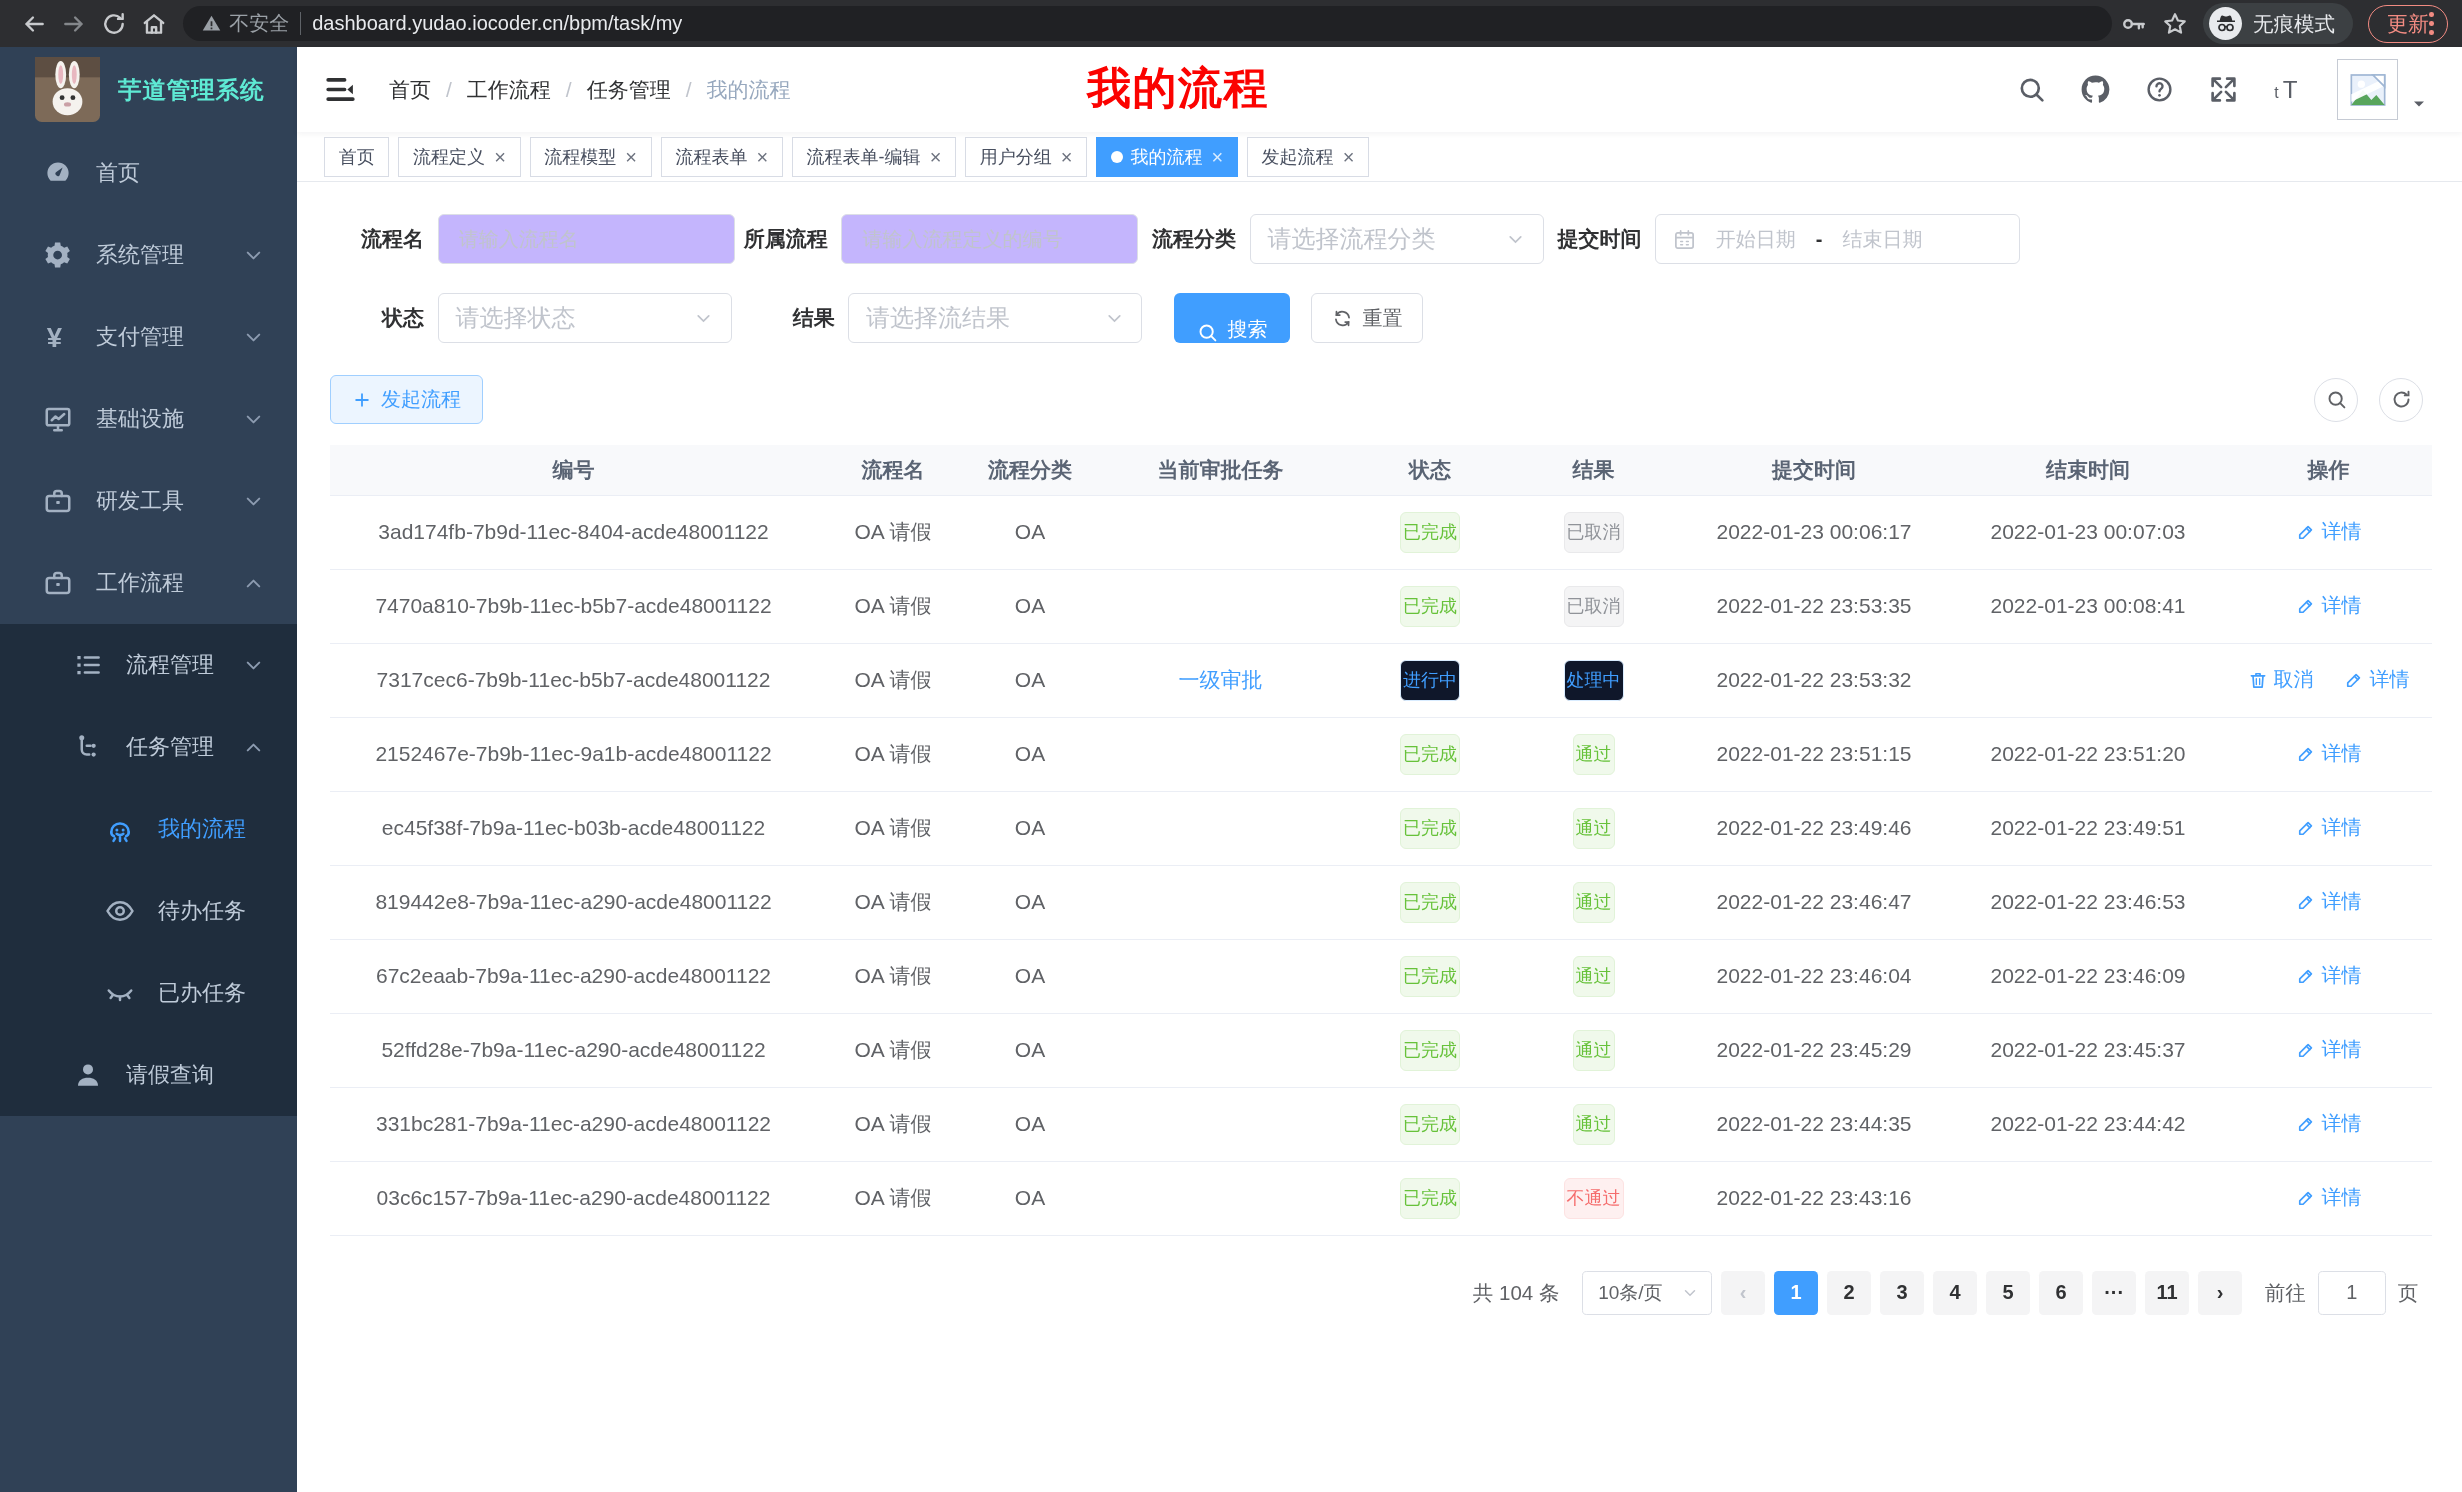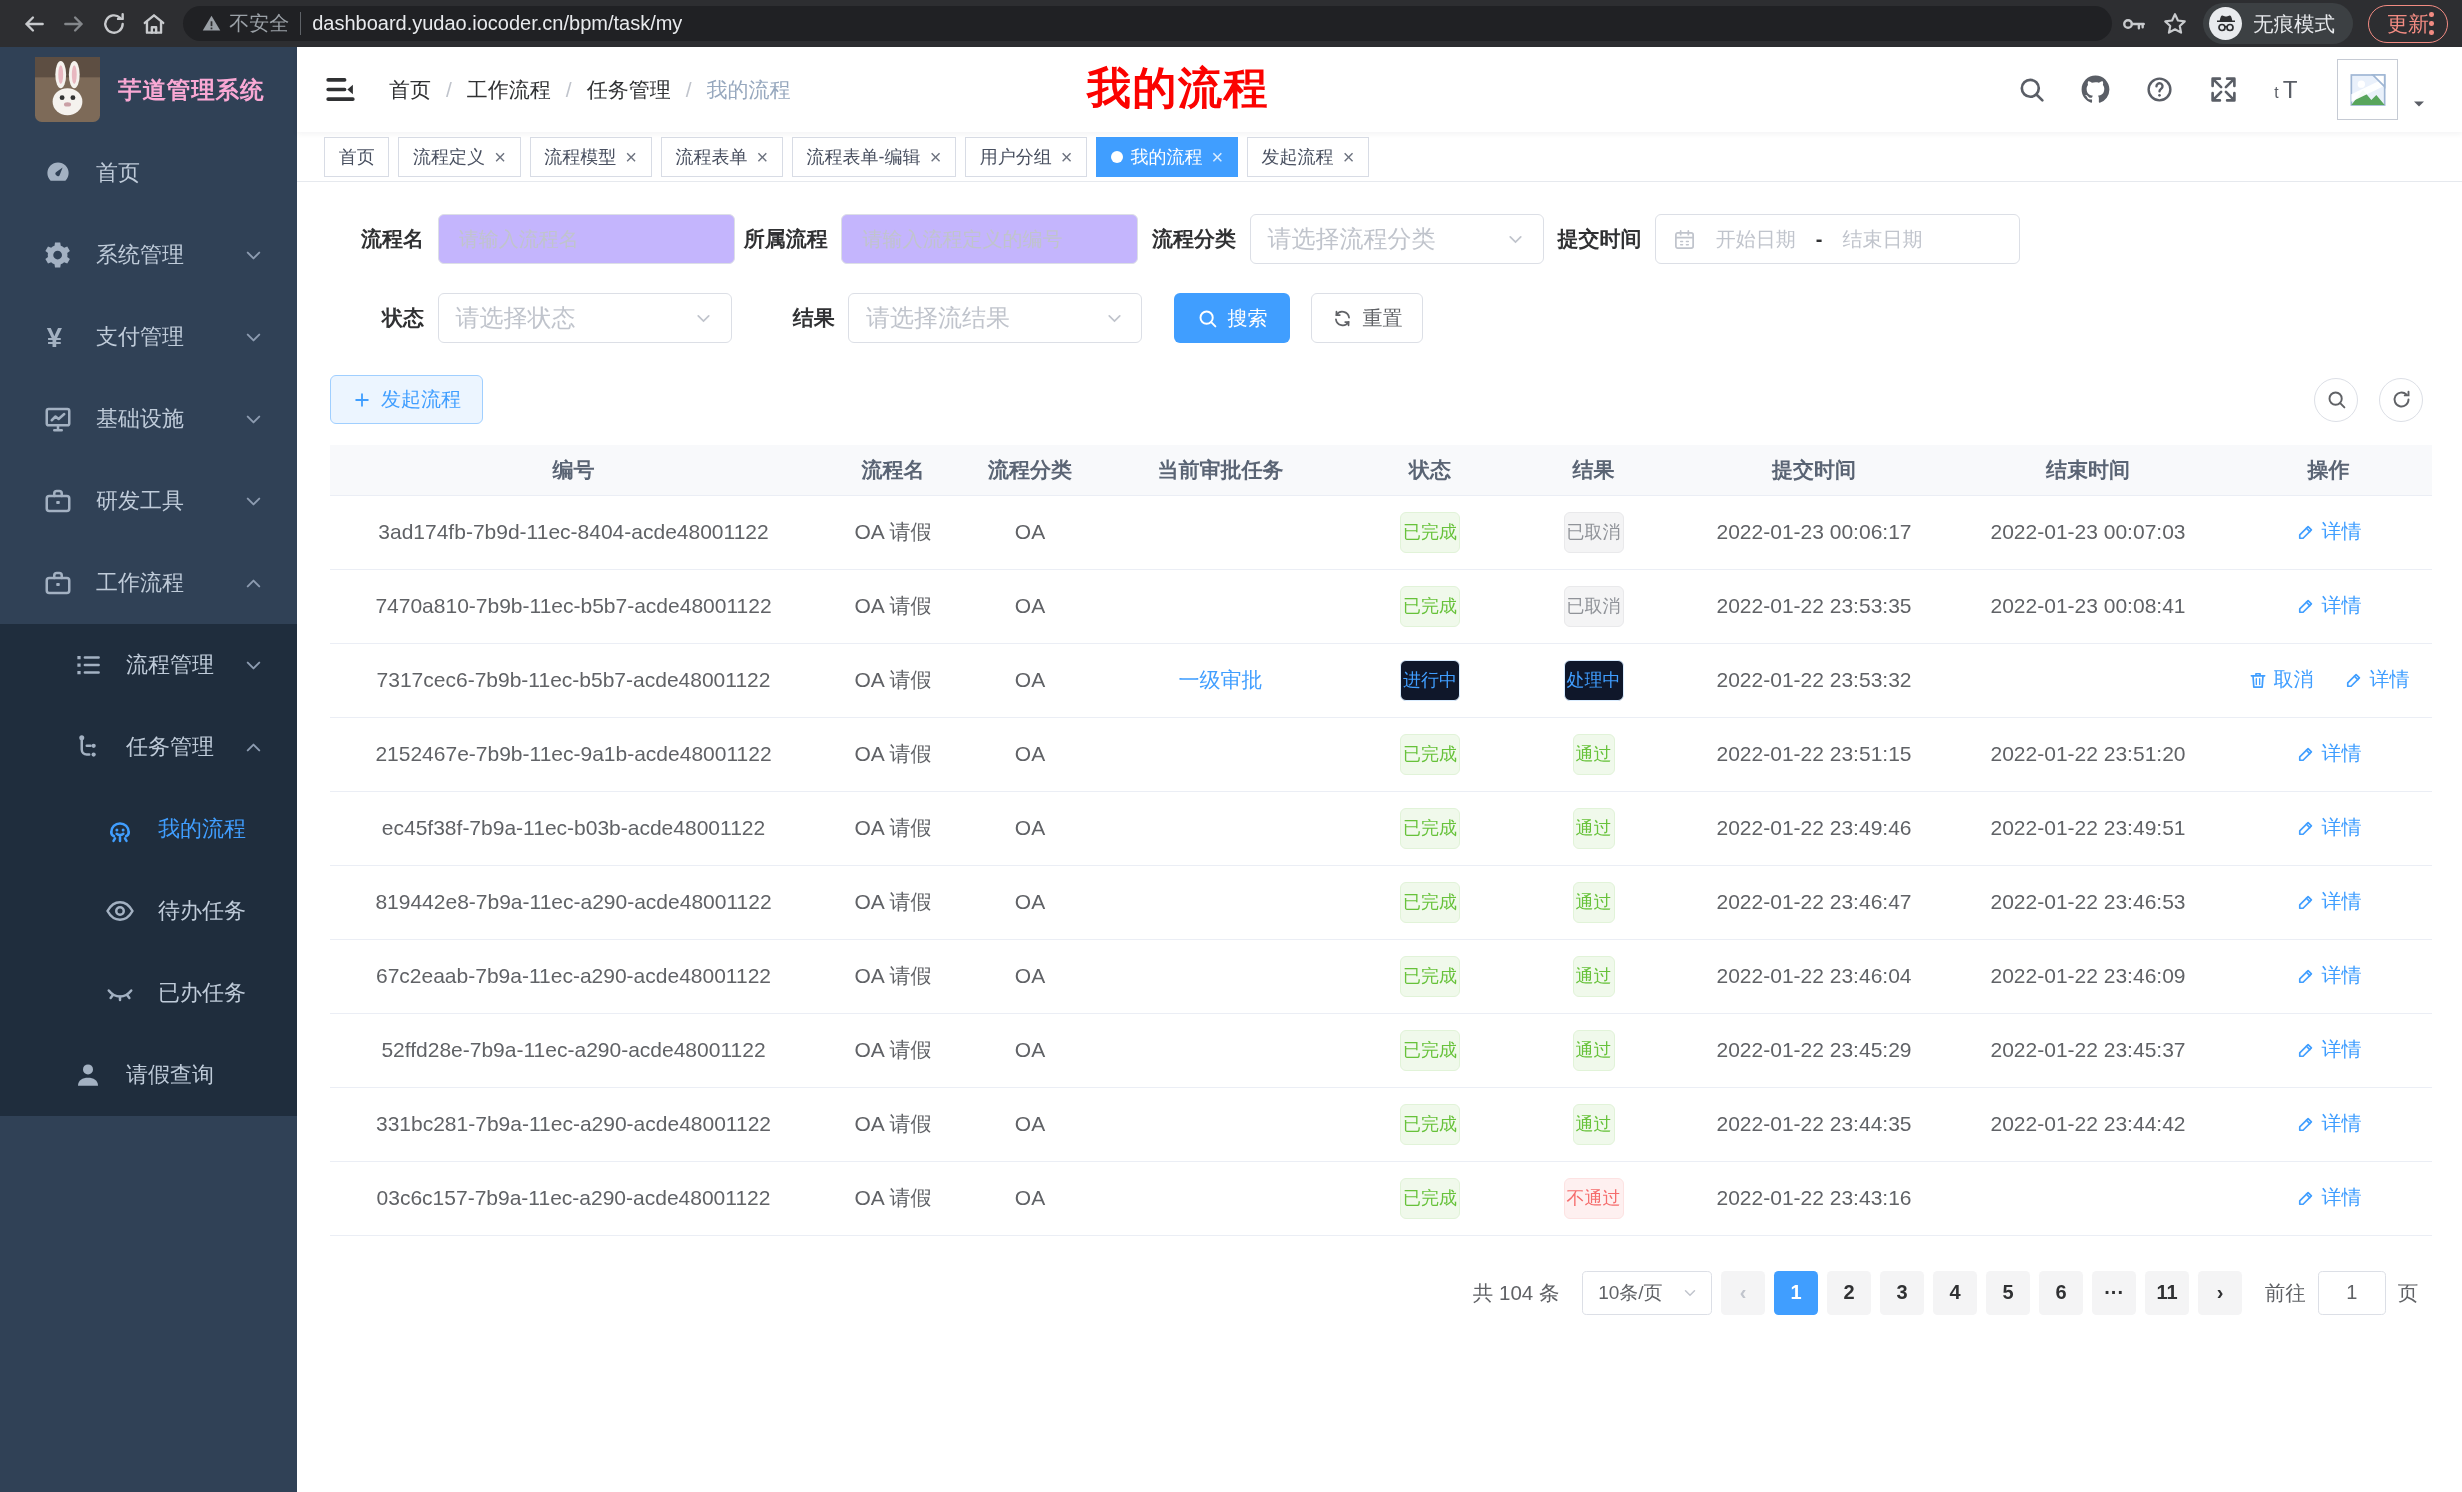--- a/index.html
+++ b/index.html
@@ -29,21 +29,21 @@
   .incog-ic .ic { width:24px; height:24px; }
   .update-pill { display:flex; align-items:center; gap:0; border:1.5px solid #f28b82; color:#f28b82; border-radius:23px; padding:0 13.7px 0 18px; height:38px; font-size:21px; white-space:nowrap; }
   .kebab { display:flex; flex-direction:column; gap:4.6px; }
   .kebab i { width:4.6px; height:4.6px; border-radius:50%; background:#f28b82; }
 
   
   .app { display:flex; height:1446px; }
   .sidebar { width:297px; background:#304156; flex-shrink:0; display:flex; flex-direction:column; }
   .logo-row { height:85px; display:flex; align-items:center; gap:18px; padding-left:35px; flex-shrink:0; }
   .logo-img { width:65px; height:65px; flex-shrink:0; }
-  .app-title { color:#f9a8d4; font-size:23.6px; font-weight:700; letter-spacing:0.8px; white-space:nowrap; }
+  .app-title { color:#5eead4; font-size:23.6px; font-weight:700; letter-spacing:0.8px; white-space:nowrap; }
   .menu-item { display:flex; align-items:center; height:82px; color:#bfcbd9; font-size:22px; cursor:pointer; white-space:nowrap; }
   .menu-item.lvl1 { padding-left:43px; }
   .menu-item.lvl2 { padding-left:73px; }
   .menu-item.lvl3 { padding-left:105px; }
   .menu-item.dark { background:#1f2d3d; }
   .menu-item.active { color:#409eff; }
   .mi-icon { width:30px; height:30px; margin-right:23px; color:#a3b1c2; flex-shrink:0; }
   .menu-item.active .mi-icon { color:#409eff; }
   .mi-chevron { width:23px; height:23px; margin-left:auto; margin-right:32px; color:#8c9bb0; }
 
@@ -80,21 +80,21 @@
   .fl-r { width:94px; text-align:right; }
   .inp { width:297px; height:50px; border:1.5px solid #dcdfe6; border-radius:6px; padding:0 20px; font-size:20px; color:#606266; outline:none; background:#c4b5fd; font-family:inherit; }
   .inp::placeholder { color:#c0c4cc; }
   .sel { width:294px; height:50px; border:1.5px solid #dcdfe6; border-radius:6px; display:flex; align-items:center; justify-content:space-between; padding:0 16.7px; color:#c0c4cc; font-size:24px; cursor:pointer; background:#fff; }
   .sel .ic { width:21px; height:21px; color:#c0c4cc; }
   .daterange { width:365px; height:50px; border:1.5px solid #dcdfe6; border-radius:6px; display:flex; align-items:center; padding:0 16.7px; gap:20px; font-size:20px; color:#c0c4cc; background:#fff; cursor:pointer; }
   .daterange .ic { width:23px; height:23px; }
   .dr-sep { color:#303133; font-weight:700; }
   .btn { height:50px; border-radius:6px; font-size:20px; display:inline-flex; align-items:center; gap:9px; cursor:pointer; font-family:inherit; }
   .btn .ic { width:21px; height:21px; }
-  .btn-primary { background:#409eff; border:none; color:#fff; padding:0 23px; margin-left:32px; }
+  .btn-primary { background:#409eff; border:none; color:#fff; padding:0 23px; margin-left:32px;align-items:flex-end; }
   .btn-plain { background:#fff; border:1.5px solid #dcdfe6; color:#606266; padding:0 20px; margin-left:21px; }
   .ml12 { margin-left:9px; } .ml18 { margin-left:13.7px; }
 
   .toolbar { display:flex; align-items:center; margin:3px 0 21px; }
   .btn-create { height:49px; background:#ecf5ff; border:1.5px solid #a0cfff; color:#409eff; border-radius:6px; font-size:20px; padding:0 21px; display:inline-flex; align-items:center; gap:9px; cursor:pointer; font-family:inherit; }
   .btn-create .ic { width:20px; height:20px; }
   .tool-right { margin-left:auto; display:flex; gap:21px; padding-right:6px; }
   .circle-btn { width:44px; height:44px; border-radius:50%; border:1.5px solid #dcdfe6; background:#fff; color:#606266; display:flex; align-items:center; justify-content:center; cursor:pointer; }
   .circle-btn .ic { width:21px; height:21px; }
 

